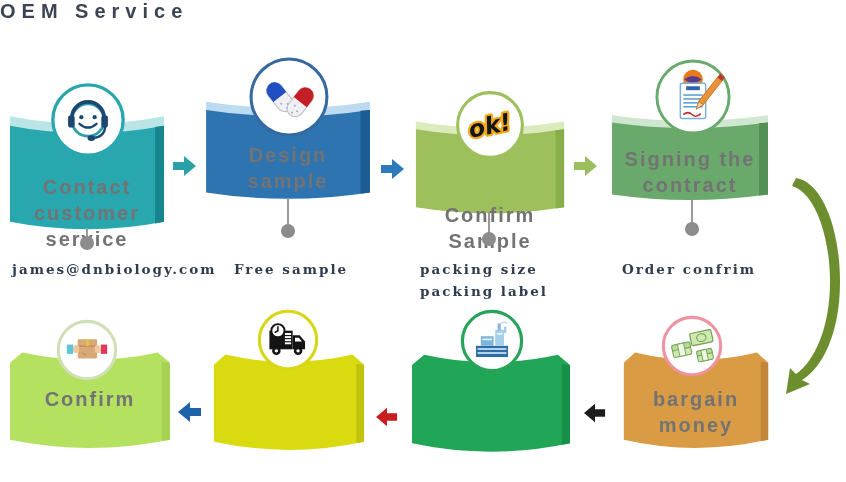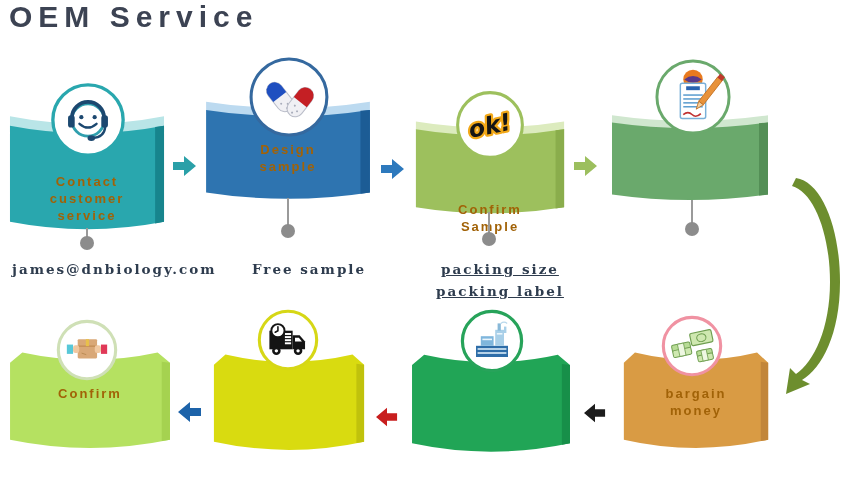--- a/index.html
+++ b/index.html
@@ -2,36 +2,35 @@
 <html><head>
 <meta charset="utf-8">
 <style>
   html,body{margin:0;padding:0;background:#fff;}
   #canvas{
     position:relative;width:846px;height:482px;background:#ffffff;
     font-family:"Liberation Sans",sans-serif;overflow:hidden;
   }
   .abs{position:absolute;}
   #title{
-    left:0;top:6;font-size:30px;font-weight:bold;color:#3c4353;
-    letter-spacing:6px;white-space:nowrap;padding-left:9px;
+    left:0;top:6;font-size:20px;font-weight:bold;color:#3c4353;
+    letter-spacing:6px;white-space:nowrap;
   }
   .banner-svg{display:block;}
   .banner-label{
-    color:#a16207;font-weight:bold;font-size:13px;line-height:1.3;
+    color:#737373;font-weight:bold;font-size:20px;line-height:1.3;
     letter-spacing:2px;text-align:center;white-space:pre-line;
   }
   .icon-svg{display:block;}
   .stem{width:2px;background:#9a9a9a;}
   .dot{width:14px;height:14px;border-radius:50%;background:#8c8c8c;}
   .note{
     font-family:"DejaVu Serif","Liberation Serif",serif;font-weight:bold;
     font-size:13.5px;color:#2e3c4e;letter-spacing:2px;line-height:1.65;
     white-space:pre-line;
-    text-align:center;
   }
 </style>
 </head>
 <body>
 
 <div id="canvas">
 
   <div id="title" class="abs">OEM Service</div>
 
   <svg class="abs banner-svg" style="left:8px;top:112px;" width="158" height="128" viewBox="0 0 160 120" preserveAspectRatio="none">
@@ -100,21 +99,21 @@
     <path d="M149,14 L158,13 L158,103 L149,104.5 Z" fill="#8aad4c"></path>
   </svg>
   <svg class="abs icon-svg" style="left:455px;top:90px;" width="70" height="70" viewBox="0 0 80 80">
     <circle cx="40" cy="40" r="37" fill="#ffffff" stroke-width="3.5" stroke="#9dc05d"></circle>
     <text x="40" y="50" text-anchor="middle" transform="rotate(-12 40 42)" font-family="DejaVu Sans, sans-serif" font-size="27" font-weight="bold" font-style="italic" fill="#151515" stroke="#f2a818" stroke-width="5" paint-order="stroke" stroke-linejoin="round">ok!</text>
   </svg>
   <div class="abs banner-label" style="left:414px;top:162px;width:152px;margin-top:40px;">Confirm
 Sample</div>
   <div class="abs stem" style="left:488px;top:212px;height:22px;"></div>
   <div class="abs dot" style="left:482px;top:232px;"></div>
-  <div class="abs note" style="left:420px;top:258px;width:160px;text-decoration:underline;">packing size
+  <div class="abs note" style="left:420px;top:258px;width:160px;">packing size
 packing label</div>
 
   <svg class="abs" style="left:571px;top:154px;" width="28" height="24" viewBox="0 0 28 24">
     <path d="M3,8 L14,8 L14,2 L26,12 L14,22 L14,16 L3,16 Z" fill="#9cbf5e"></path>
   </svg>
 
   <svg class="abs banner-svg" style="left:610px;top:112px;" width="160" height="96" viewBox="0 0 160 120" preserveAspectRatio="none">
     <path d="M2,4 Q80,18 158,4 L158,14 Q80,28 2,14 Z" fill="#d0e7cf"></path>
     <path d="M2,13 Q80,27 158,13 L158,103 Q80,117 2,103 Z" fill="#6aa96c"></path>
     <path d="M149,14 L158,13 L158,103 L149,104.5 Z" fill="#548f56"></path>
@@ -129,22 +128,25 @@
     <line x1="30" y1="42" x2="50" y2="42" stroke="#5f9fd0" stroke-width="1.6"></line>
     <line x1="30" y1="46" x2="50" y2="46" stroke="#5f9fd0" stroke-width="1.6"></line>
     <line x1="30" y1="50" x2="50" y2="50" stroke="#5f9fd0" stroke-width="1.6"></line>
     <path d="M30,58 Q35,54 39,58 T48,57" fill="none" stroke="#c03030" stroke-width="1.6"></path>
     <g transform="rotate(38 54 38)">
       <rect x="51.5" y="16" width="6" height="32" fill="#e8923a" stroke="#c06a18" stroke-width="0.8"></rect>
       <rect x="51.5" y="12" width="6" height="5" fill="#c0392b"></rect>
       <path d="M51.5,48 L54.5,56 L57.5,48 Z" fill="#f2d0a0" stroke="#c06a18" stroke-width="0.8"></path>
     </g>
   </svg>
+  <div class="abs banner-label" style="left:610px;top:146px;width:160px;">Signing the
+contract</div>
   <div class="abs stem" style="left:691px;top:200px;height:24px;"></div>
   <div class="abs dot" style="left:685px;top:222px;"></div>
+  <div class="abs note" style="left:622px;top:258px;width:160px;">Order confrim</div>
 
   <svg class="abs" style="left:782px;top:176px;" width="62" height="220" viewBox="0 0 62 220">
     <path d="M14,2 C40,6 58,52 58,106 C58,158 40,192 20,204 L28,208 L4,218 L8,192 L14,198 C32,186 48,152 48,106 C48,58 32,16 10,10 Z" fill="#6d8e2e"></path>
   </svg>
 
   <svg class="abs banner-svg" style="left:622px;top:348px;" width="148" height="110" viewBox="0 0 160 120" preserveAspectRatio="none">
     <path d="M2,16 L14,5 Q80,21 146,5 L158,16 L158,100 Q80,118 2,100 Z" fill="#d99b44"></path>
     <path d="M150,15 L158,16 L158,100 L150,101.5 Z" fill="#c2863a"></path>
   </svg>
   <svg class="abs icon-svg" style="left:661px;top:315px;" width="62" height="62" viewBox="0 0 80 80">

